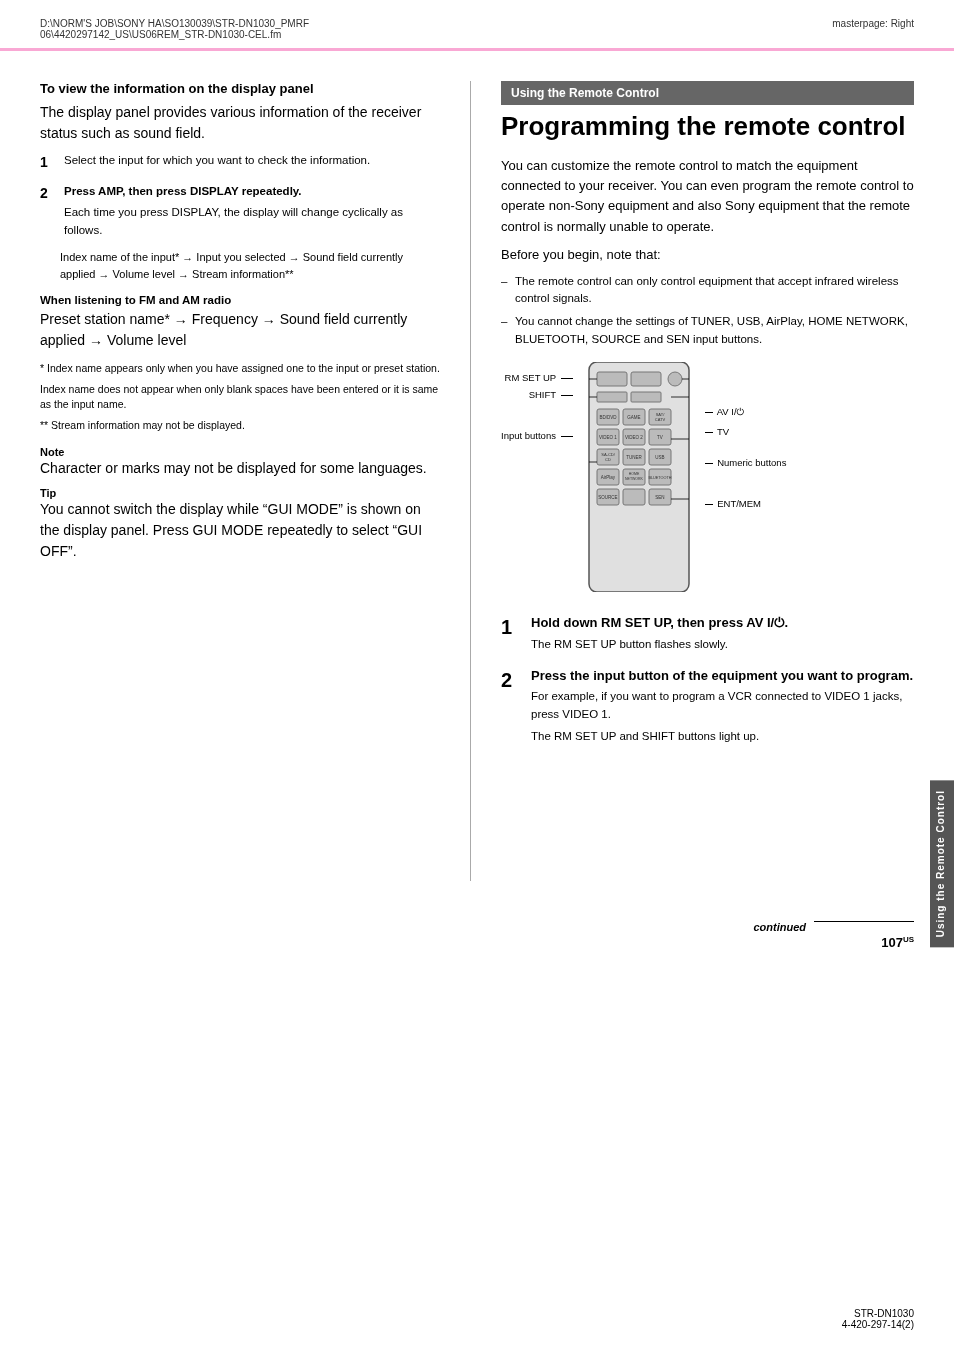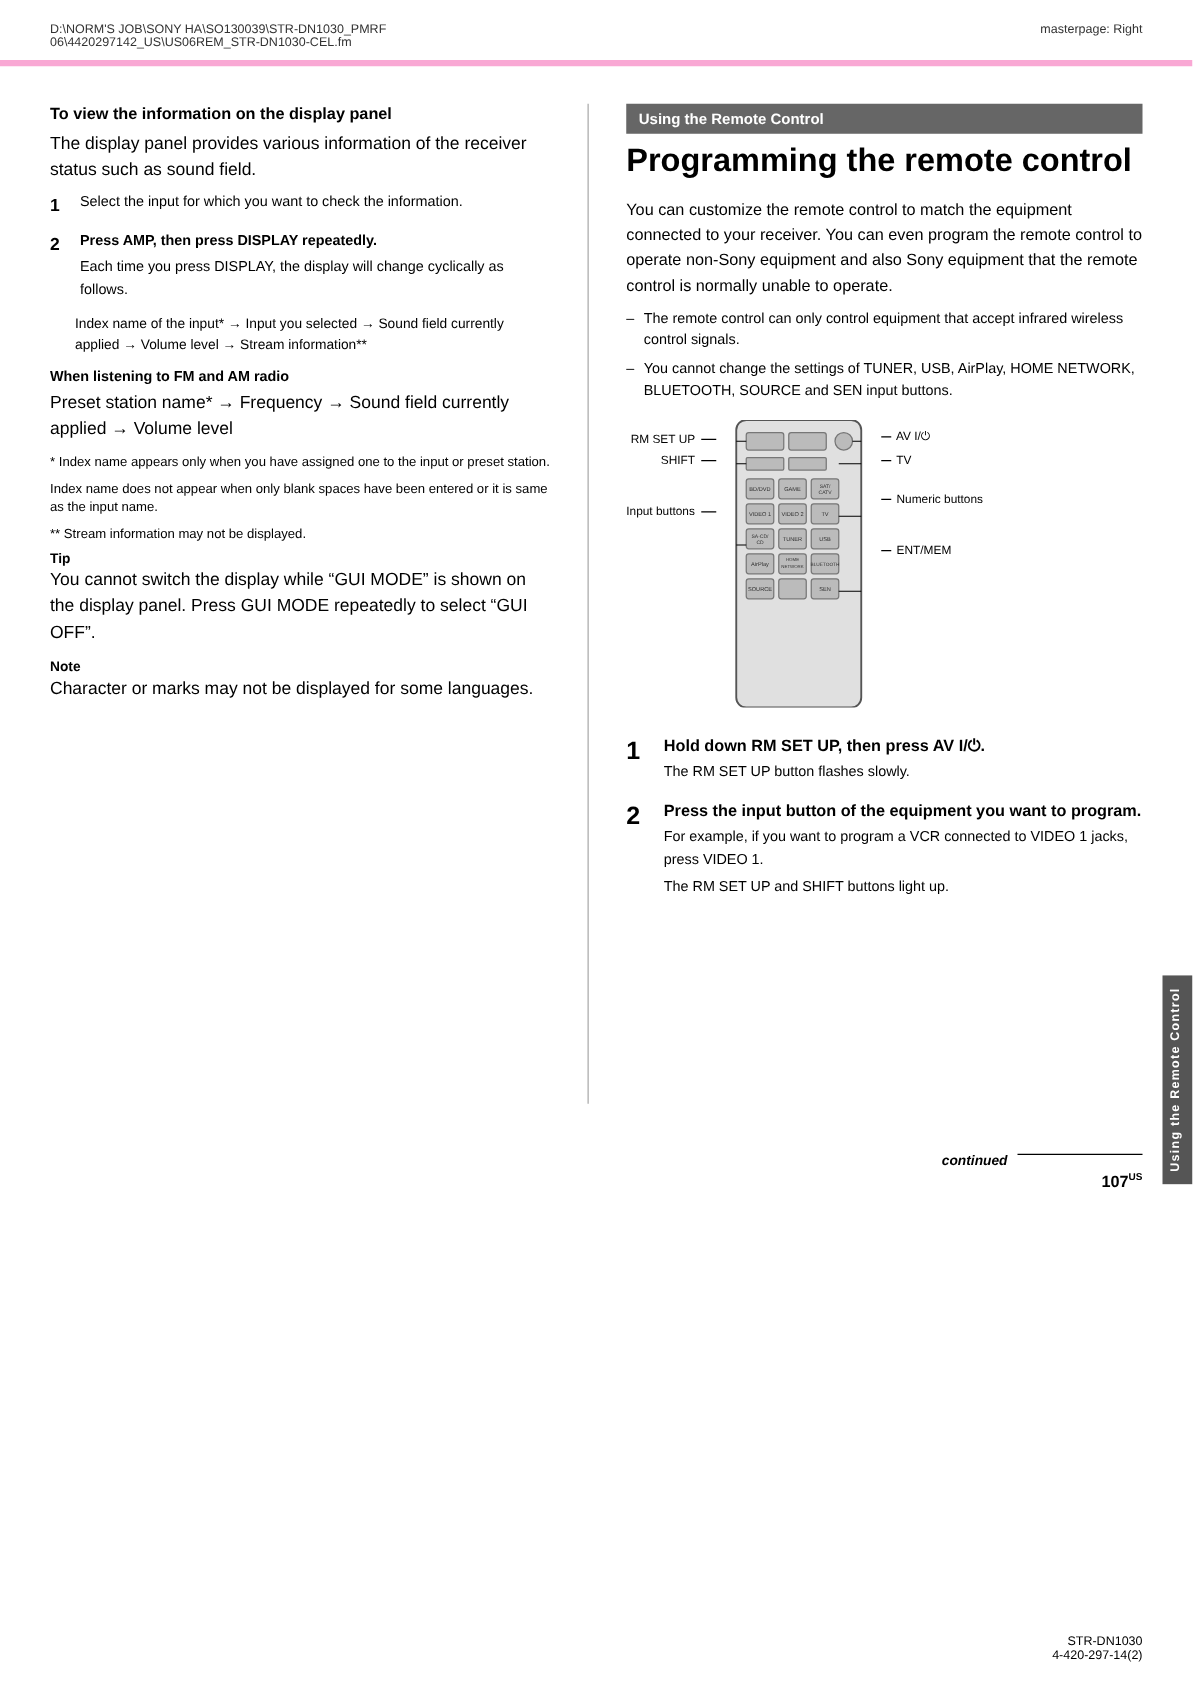--- a/index.html
+++ b/index.html
@@ -12,21 +12,21 @@
       color: #000;
       position: relative;
     }
 
     .page-header {
       padding: 18px 40px 8px 40px;
       display: flex;
       justify-content: space-between;
       font-size: 10px;
       color: #333;
-      border-bottom: 5px solid #f9a8d4;
+      border-bottom: 3px solid #f9a8d4;
     }
 
     .page-content {
       display: flex;
       padding: 30px 40px 30px 40px;
       gap: 30px;
     }
 
     
     .left-column {
@@ -256,40 +256,41 @@
 
     <div class="sub-heading">When listening to FM and AM radio</div>
     <p class="body-text">Preset station name* → Frequency → Sound field currently applied → Volume level</p>
 
     <div class="footnote-section">
       <p>* Index name appears only when you have assigned one to the input or preset station.</p>
       <p>Index name does not appear when only blank spaces have been entered or it is same as the input name.</p>
       <p>** Stream information may not be displayed.</p>
     </div>
 
+    <div style="margin-top:12px;">
+      <div class="note-label">Note</div>
+      <p class="body-text">Character or marks may not be displayed for some languages.</p>
+    </div>
+
     <div>
       <div class="tip-label">Tip</div>
       <p class="body-text">You cannot switch the display while “GUI MODE” is shown on the display panel. Press GUI MODE repeatedly to select “GUI OFF”.</p>
     </div>
 
-    <div style="margin-top:12px;">
-      <div class="note-label">Note</div>
-      <p class="body-text">Character or marks may not be displayed for some languages.</p>
-    </div>
-
   </div>
 
   <div style="width:1px;background:#aaa;min-height:800px;flex-shrink:0;"></div>
 
   <div class="right-column">
 
     <div class="section-banner">Using the Remote Control</div>
     <div class="main-title">Programming the remote control</div>
 
     <p class="intro-text">You can customize the remote control to match the equipment connected to your receiver. You can even program the remote control to operate non-Sony equipment and also Sony equipment that the remote control is normally unable to operate.</p>
+    <p class="intro-text">Before you begin, note that:</p>
 
     <ul class="bullet-list">
       <li>The remote control can only control equipment that accept infrared wireless control signals.</li>
       <li>You cannot change the settings of TUNER, USB, AirPlay, HOME NETWORK, BLUETOOTH, SOURCE and SEN input buttons.</li>
     </ul>
 
     <div class="remote-svg-container">
 
       <div style="font-size:9.5px;padding-top:10px;min-width:60px;text-align:right;">
         <div style="margin-bottom:6px;">
@@ -365,21 +366,21 @@
 
           <line x1="110" y1="35" x2="92" y2="35" stroke="#000" stroke-width="0.8"></line>
 
           <line x1="110" y1="77" x2="92" y2="77" stroke="#000" stroke-width="0.8"></line>
 
           <line x1="110" y1="137" x2="92" y2="137" stroke="#000" stroke-width="0.8"></line>
         </svg>
       </div>
 
       <div style="font-size:9.5px;padding-top:8px;">
-        <div style="margin-bottom:8px;">
+        <div style="margin-bottom:8px;margin-top:36px;">
           <span style="display:inline-block;width:8px;height:1px;background:#000;vertical-align:middle;margin-right:2px;"></span>
           <span>AV I/⏻</span>
         </div>
         <div style="margin-bottom:20px;">
           <span style="display:inline-block;width:8px;height:1px;background:#000;vertical-align:middle;margin-right:2px;"></span>
           <span>TV</span>
         </div>
         <div style="margin-bottom:30px;">
           <span style="display:inline-block;width:8px;height:1px;background:#000;vertical-align:middle;margin-right:2px;"></span>
           <span>Numeric buttons</span>

